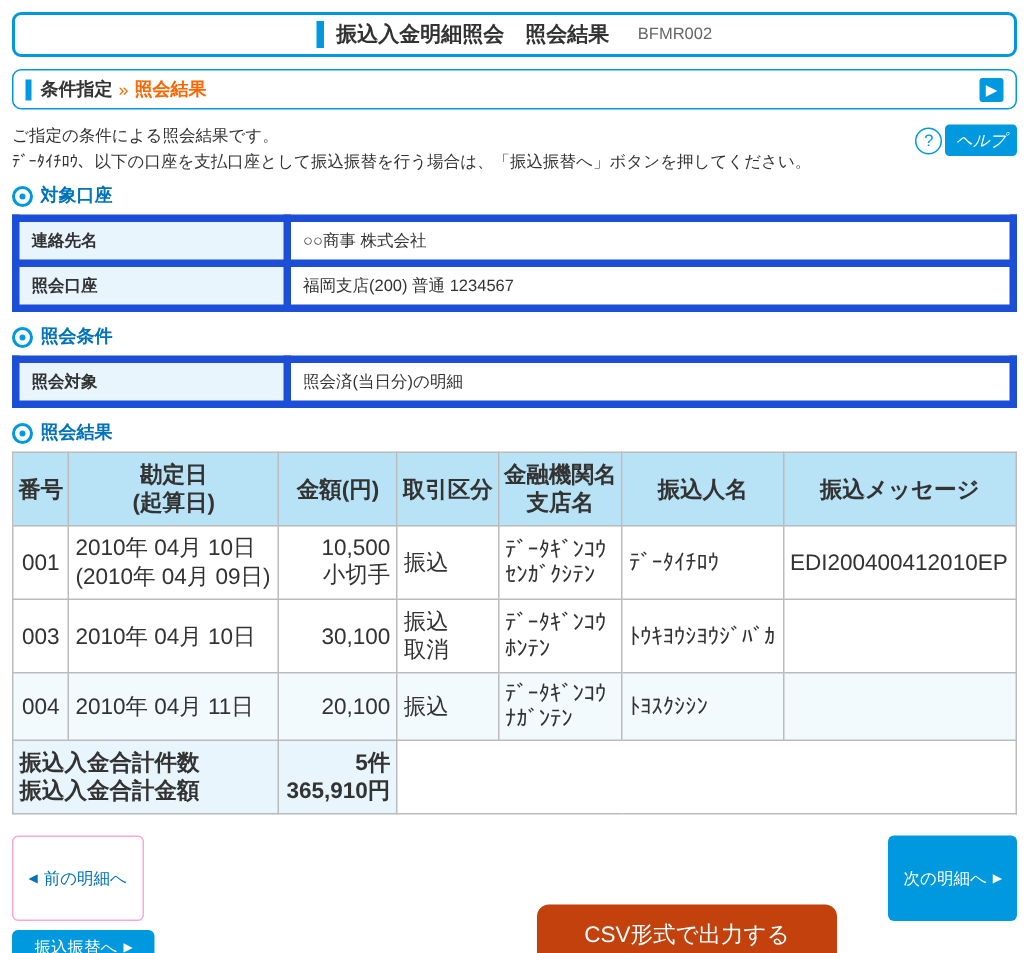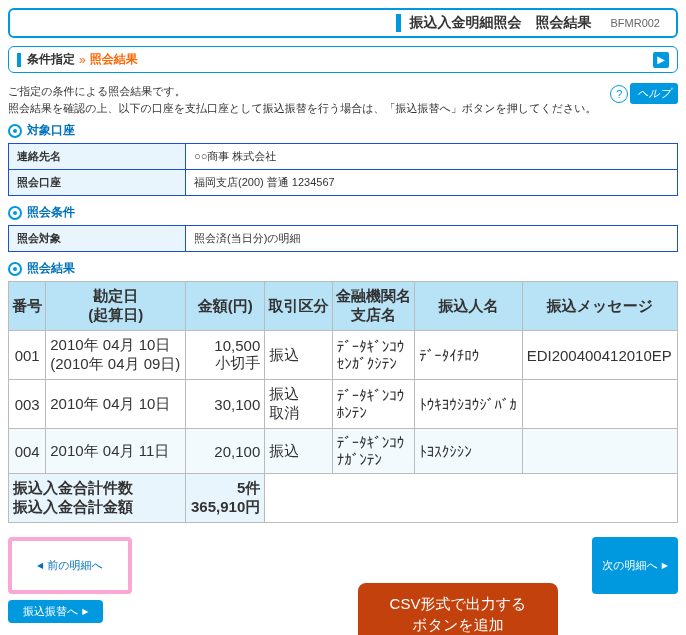--- a/index.html
+++ b/index.html
@@ -10,21 +10,21 @@
   color: #333;
   background: #fff;
   width: 670px;
 }
 .title-box {
   border: 2px solid #0099e0;
   border-radius: 6px;
   padding: 4px 16px;
   display: flex;
   align-items: center;
-  justify-content: flex-end;
+  justify-content: center;
   margin-bottom: 8px;
   gap: 19px;
 }
 .title-left { display: flex; align-items: center; }
 .accent-bar { width: 5px; height: 18px; background: #0099e0; margin-right: 8px; }
 .title-text { font-size: 14px; font-weight: bold; }
 .code { font-size: 11px; color: #666; }
 .breadcrumb-box {
   border: 1px solid #0099e0;
   border-radius: 6px;
@@ -40,35 +40,35 @@
 .bc-chev { margin-left: auto; width: 16px; height: 16px; background: #0099e0; color: #fff; display:flex; align-items:center; justify-content:center; border-radius:2px; font-size:10px; }
 .desc-row { display: flex; align-items: flex-start; justify-content: space-between; margin-bottom: 0; }
 .desc-text { font-size: 11px; line-height: 1.5; }
 .help-area { display: flex; align-items: center; }
 .help-q { width: 16px; height: 16px; border: 1px solid #0099e0; border-radius: 50%; color: #0099e0; display: inline-flex; align-items:center; justify-content:center; font-size: 11px; margin-right: 2px; }
 .help-btn { background: #0099e0; color: #fff; padding: 3px 7px; border-radius: 3px; font-size: 11px; font-style: italic; }
 .section-head { display: flex; align-items: center; color: #0072bc; font-weight: bold; margin: 6px 0 4px; font-size: 12px; }
 .radio-dot { width: 10px; height: 10px; border: 2px solid #0099e0; border-radius: 50%; margin-right: 5px; display:inline-flex; align-items:center; justify-content:center; }
 .radio-dot::after { content:''; width:4px; height:4px; background:#0099e0; border-radius:50%; }
 table.info { width: 100%; border-collapse: collapse; margin-bottom: 8px; }
-table.info td { border: 1px solid #1d4ed8; padding: 5px 8px; font-size: 11px; }
+table.info td { border: 5px solid #1d4ed8; padding: 5px 8px; font-size: 11px; }
 table.info td.label { background: #e8f5fc; width: 160px; font-weight: bold; }
 table.result { width: 100%; border-collapse: collapse; font-size: 15px; }
 table.result th { background: #b8e2f5; border: 1px solid #bbb; padding: 5px 3px; font-weight: bold; text-align: center; }
 table.result td { border: 1px solid #bbb; padding: 5px 4px; }
 table.result tr.odd { background: #fff; }
 table.result tr.even { background: #f2fafd; }
 .ta-r { text-align: right; }
 .ta-c { text-align: center; }
 .ta-l { text-align: left; }
 tr.summary td { background: #e8f5fc; font-weight: bold; }
 .nav-row { display:flex; justify-content: space-between; margin: 14px 0 6px; }
 .btn-outline {
-  border: 4px solid #f9a8d4; color: #0072bc; background: #fff;
-  padding: 4px 25px; border-radius: 4px; font-size: 11px;
+  border: 1px solid #f9a8d4; color: #0072bc; background: #fff;
+  padding: 4px 10px; border-radius: 4px; font-size: 11px;
   display: inline-flex; align-items: center; cursor: pointer;
 }
 .btn-solid {
   background: #0099e0; color: #fff; border: none;
   padding: 21px 10px; border-radius: 4px; font-size: 11px;
   display: inline-flex; align-items: center; cursor: pointer;
 }
 .btn-solid.small { padding: 4px 15px; }
 .callout-wrap { position: relative; margin: -40px 0 20px 350px; width: 200px; }
 .callout {
@@ -98,21 +98,21 @@
   <div class="bc-bar"></div>
   <span class="bc-step1">条件指定</span>
   <span class="bc-sep">»</span>
   <span class="bc-step2">照会結果</span>
   <span class="bc-chev">▶</span>
 </div>
 
 <div class="desc-row">
   <div class="desc-text">
     <div>ご指定の条件による照会結果です。</div>
-    <div>照会結果を確認の上、以下の口座を支払口座として振込振替を行う場合は、「振込振替へ」ボタンを押してください。</div>
+    <div>ﾃﾞｰﾀｲﾁﾛｳ、以下の口座を支払口座として振込振替を行う場合は、「振込振替へ」ボタンを押してください。</div>
   </div>
   <div class="help-area">
     <span class="help-q">?</span>
     <span class="help-btn">ヘルプ</span>
   </div>
 </div>
 
 <div class="section-head">
   <span class="radio-dot"></span>
   <span>対象口座</span>

